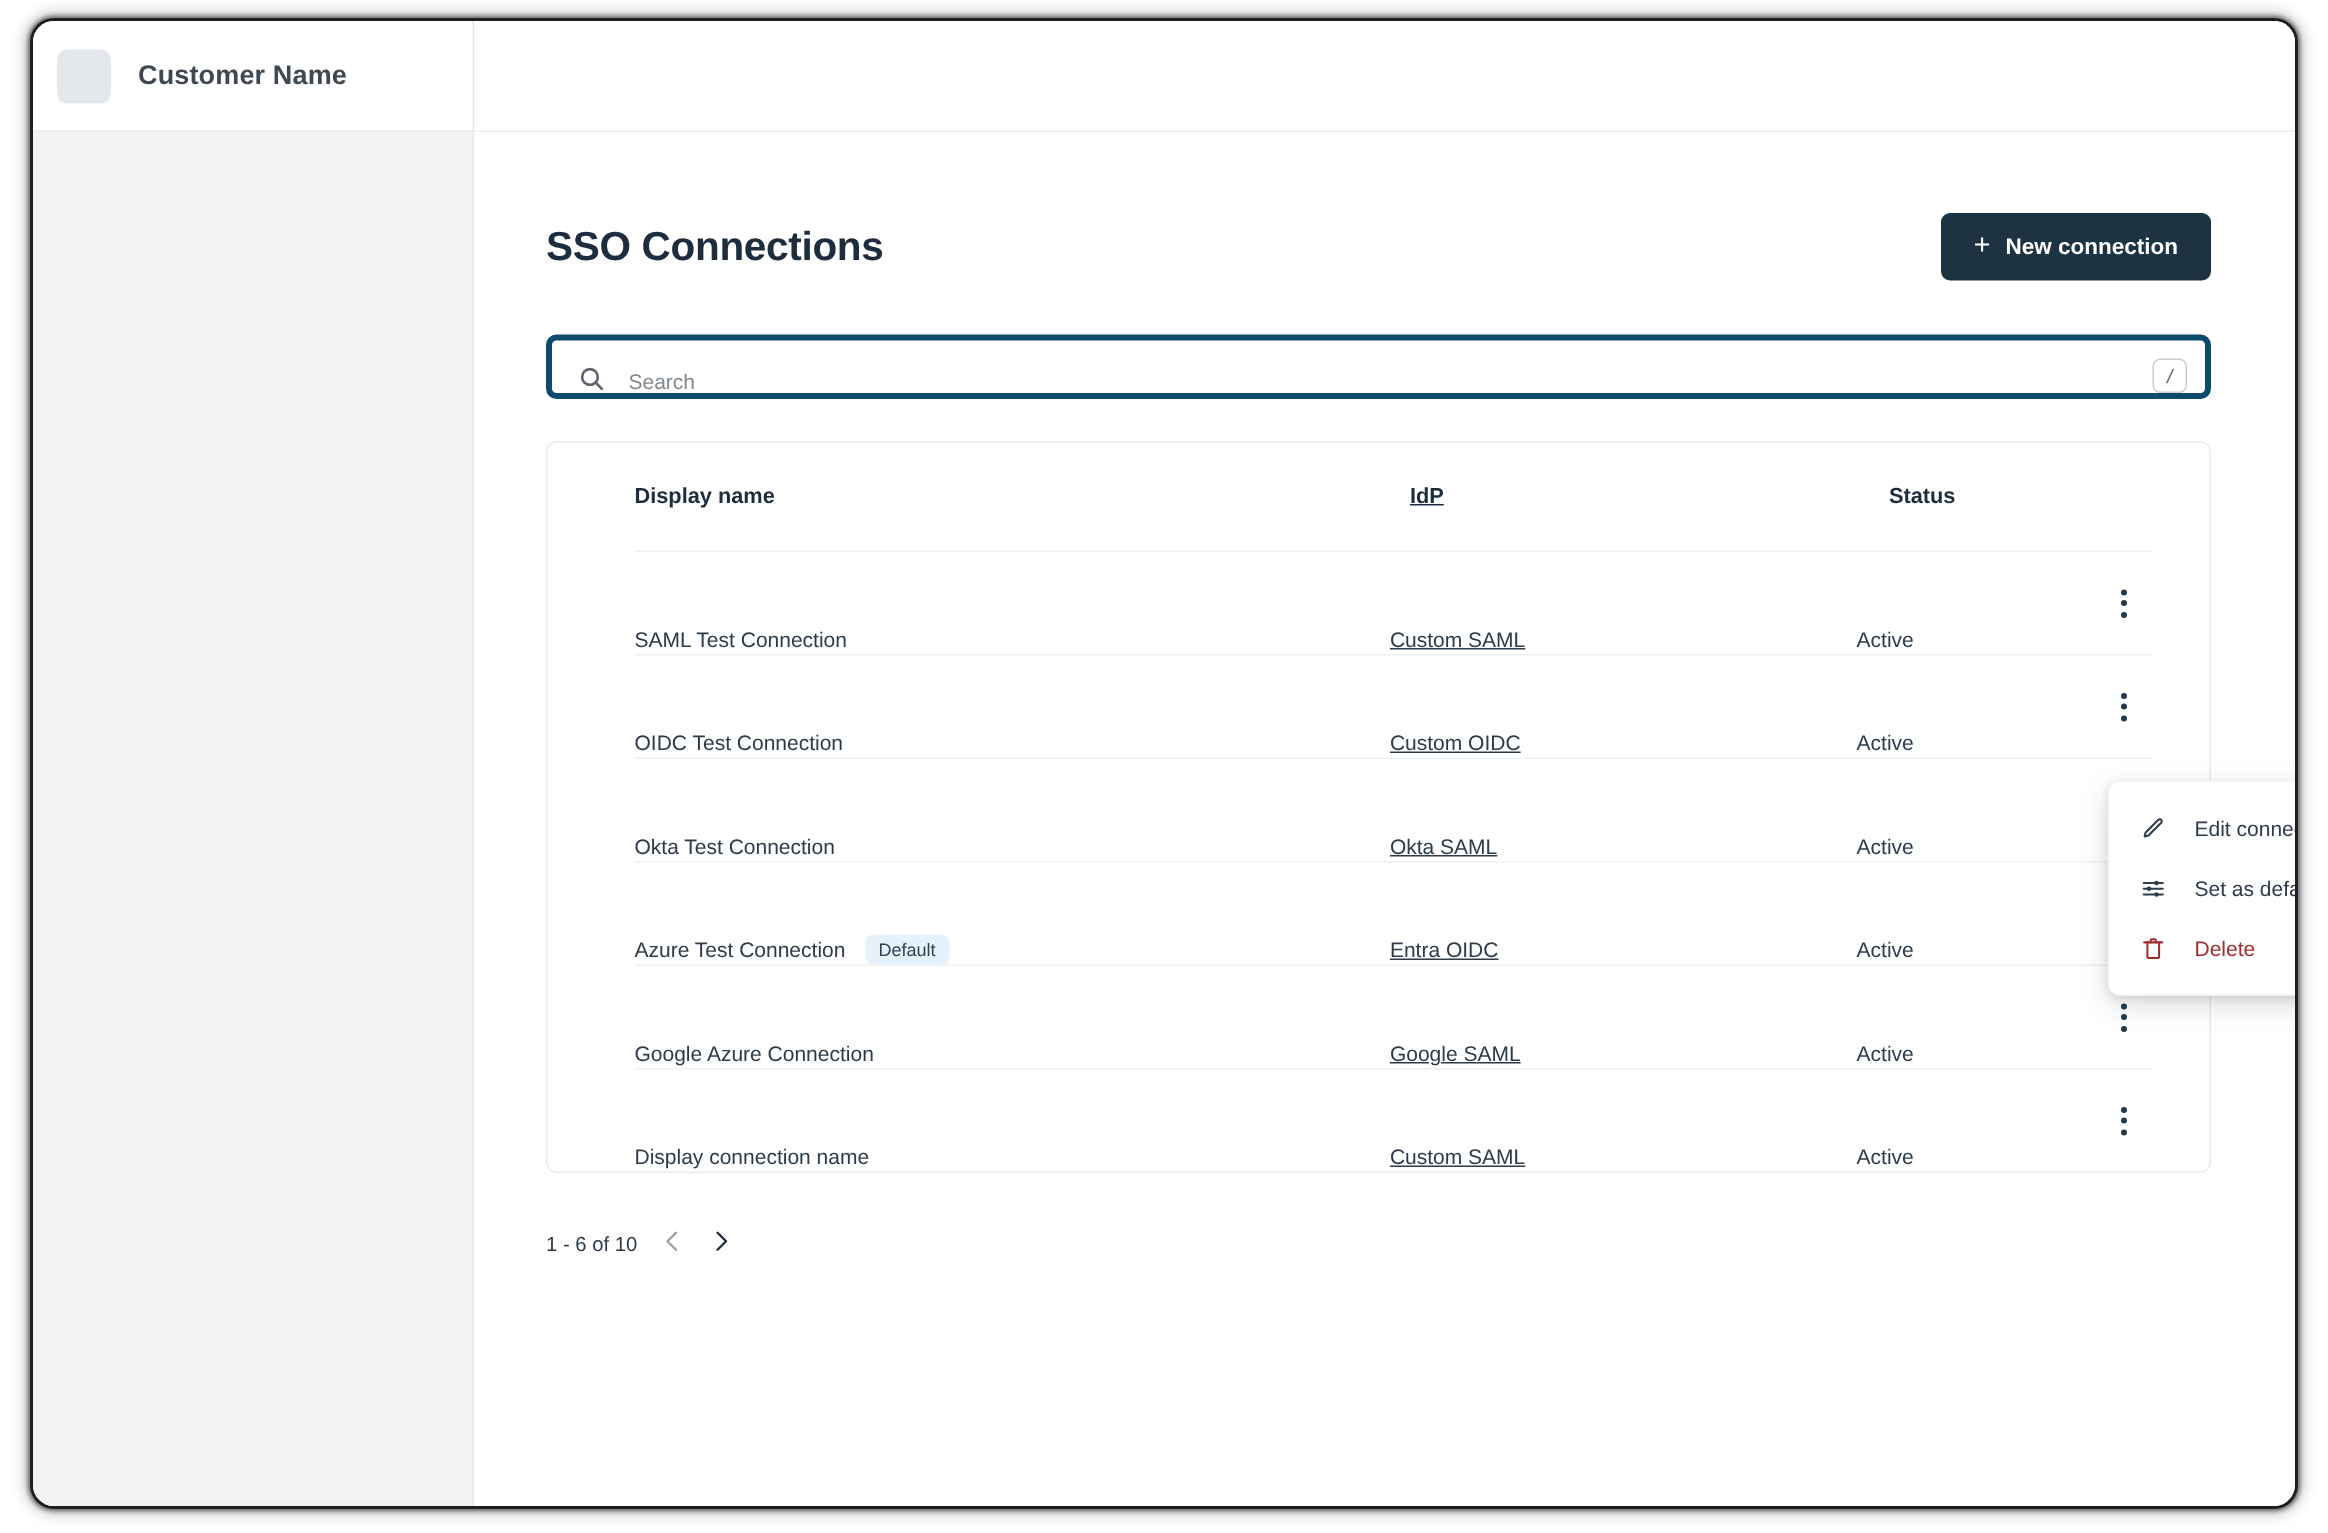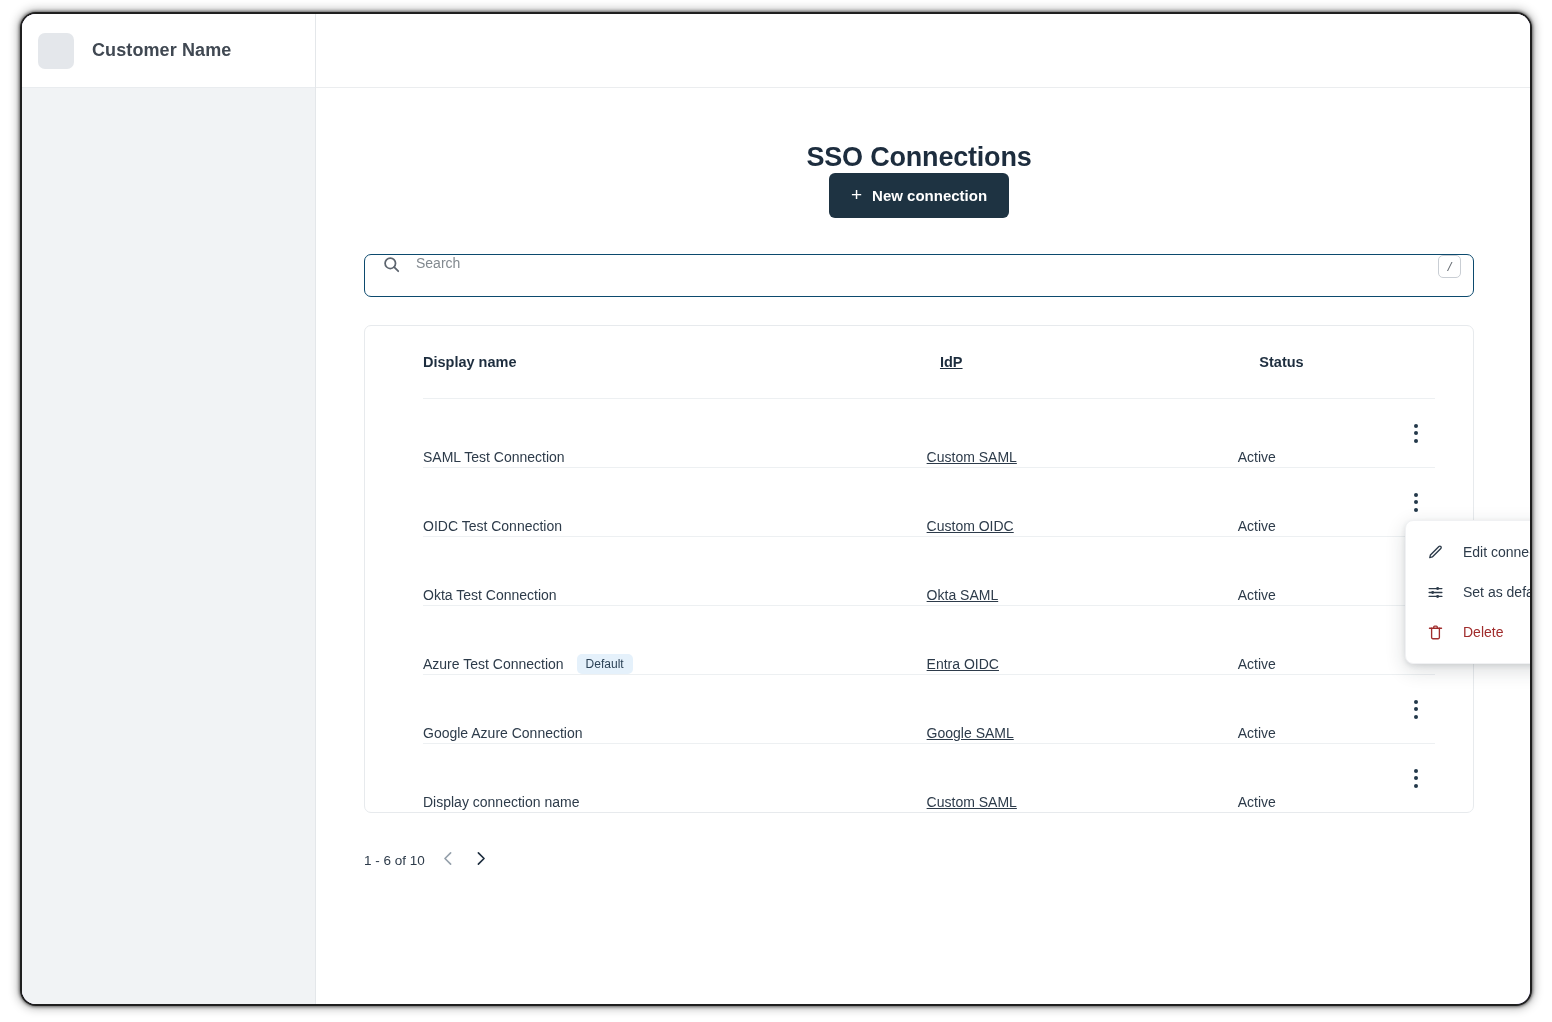--- a/index.html
+++ b/index.html
@@ -81,21 +81,20 @@
     padding: 54px 56px 0 48px;
     position: relative;
   }
 
   
   #title-row {
     display: flex;
     align-items: center;
     justify-content: space-between;
     margin-bottom: 36px;
-    flex-direction: column;
   }
   #page-title {
     font-size: 27px;
     font-weight: bold;
     color: #1d2d3e;
     letter-spacing: -0.2px;
   }
   #new-connection-button {
     background: #1e3342;
     color: #ffffff;
@@ -115,25 +114,25 @@
     font-size: 19px;
     font-weight: normal;
     line-height: 1;
     position: relative;
     top: -1px;
   }
 
   
   #search-bar {
     height: 43px;
-    border: 1px solid #0c4a6e;
+    border: 4px solid #0c4a6e;
     border-radius: 7px;
     background: #ffffff;
     display: flex;
-    align-items: flex-start;
+    align-items: flex-end;
     padding: 0 12px 0 17px;
     margin-bottom: 28px;
   }
   #search-icon { width: 19px; height: 19px; flex: 0 0 19px; color: #5c646e; }
   #search-input {
     flex: 1;
     border: none;
     outline: none;
     font-size: 14px;
     font-family: "Liberation Sans", sans-serif;

